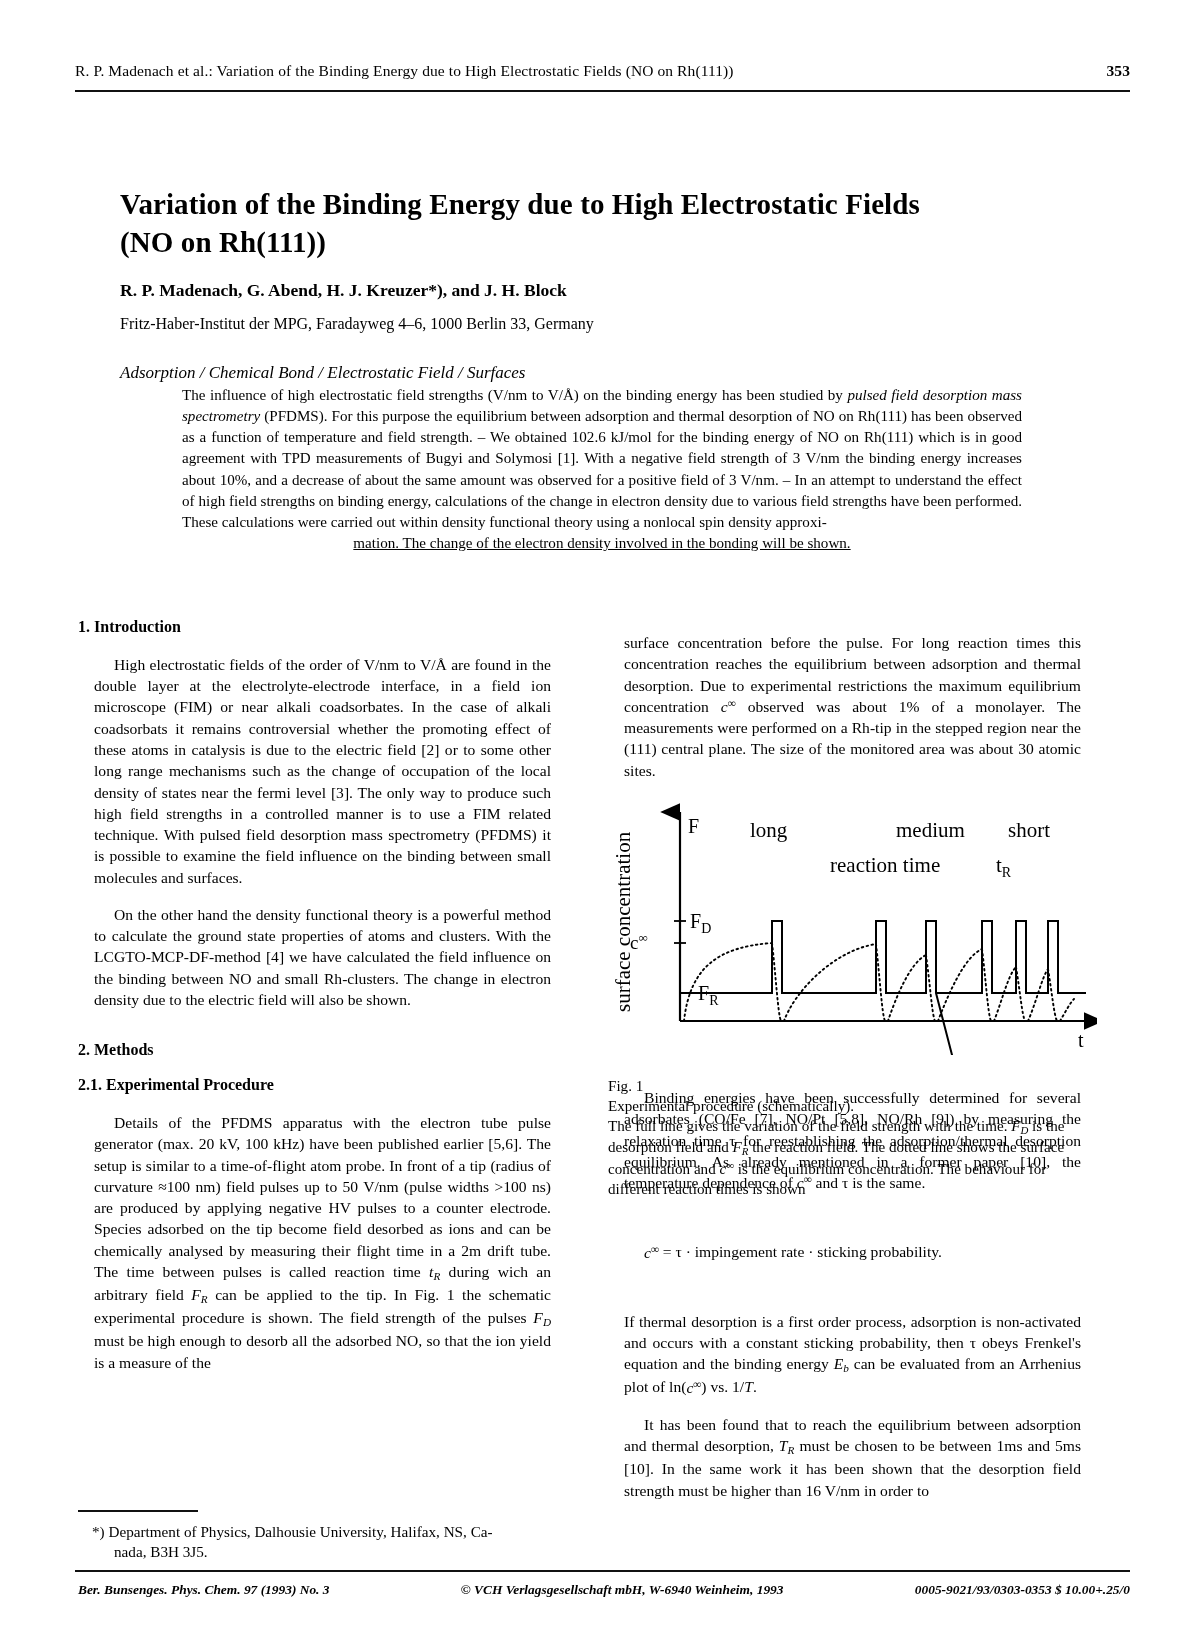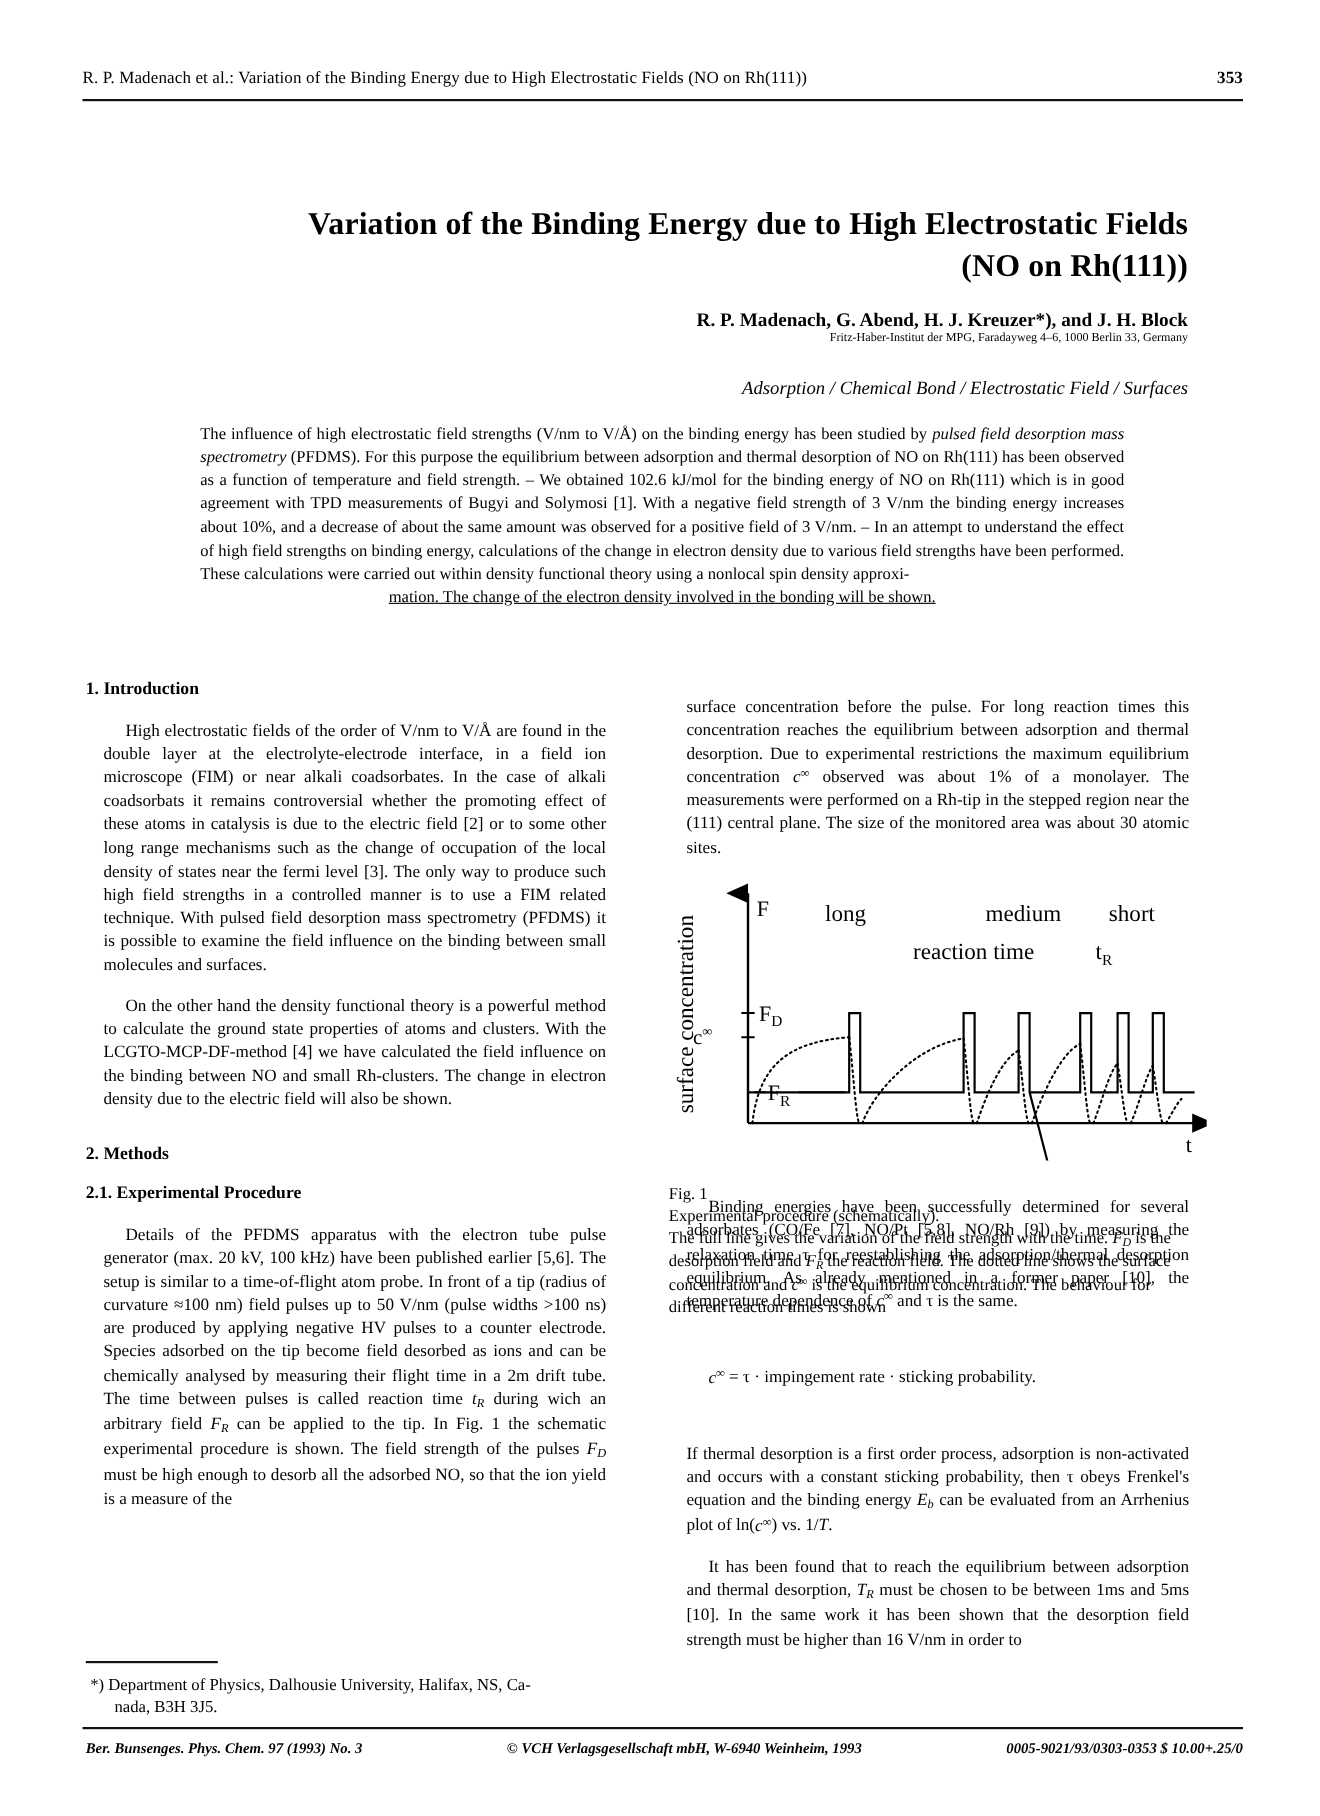--- a/index.html
+++ b/index.html
@@ -49,35 +49,36 @@
     height: 2px;
     background: #111;
   }
 
   
   .titleblock {
     position: absolute;
     left: 120px;
     top: 185px;
     width: 960px;
-    text-align: right;
+    text-align: left;
   }
   .doc-title {
     font-size: 29px;
     font-weight: bold;
     line-height: 1.32;
     letter-spacing: 0.1px;
   }
   .authors {
     margin-top: 18px;
     font-size: 17.5px;
     font-weight: bold;
   }
   .affiliation {
-    font-size: 11px;
+    margin-top: 14px;
+    font-size: 16px;
   }
   .keywords {
     margin-top: 30px;
     font-size: 17px;
     font-style: italic;
   }
 
   
   .abstract {
     position: absolute;
@@ -125,21 +126,21 @@
   .footnote-rule {
     position: absolute;
     left: 78px;
     top: 1510px;
     width: 120px;
     height: 1.6px;
     background: #111;
   }
   .footnote {
     position: absolute;
-    left: 82px;
+    left: 92px;
     top: 1522px;
     width: 489px;
     font-size: 15.2px;
     line-height: 1.33;
     font-family: Liberation Serif, serif;
   }
   .footnote .cont { display: block; padding-left: 22px; }
 
   
   .figure {

